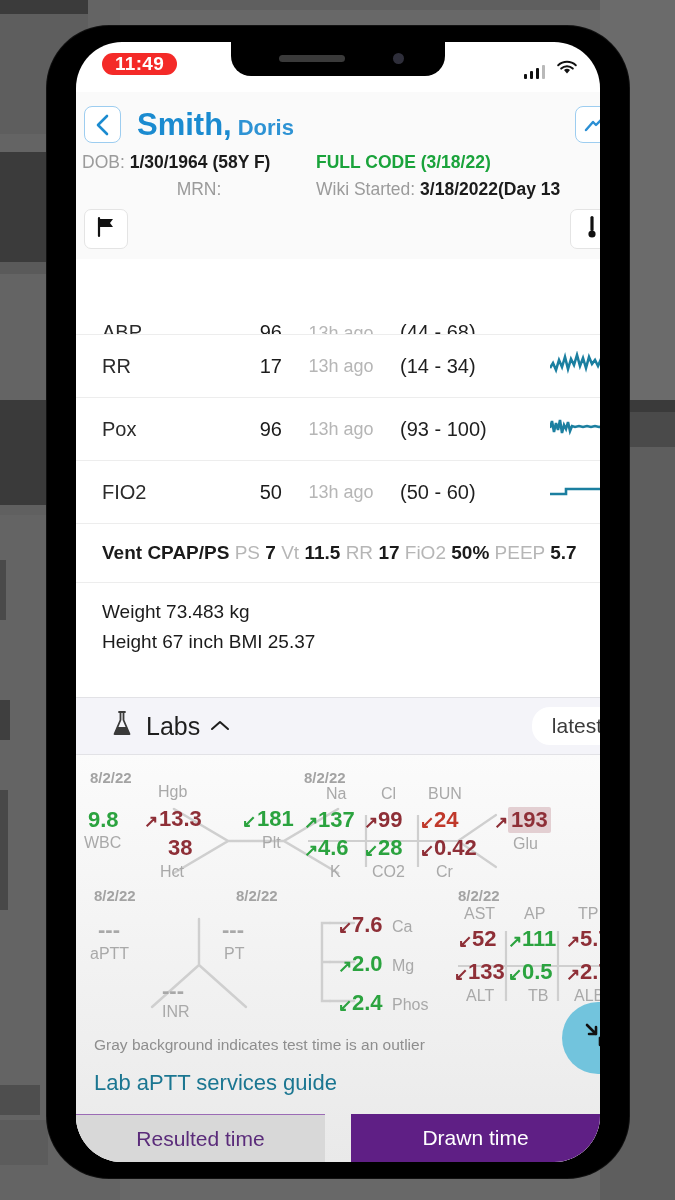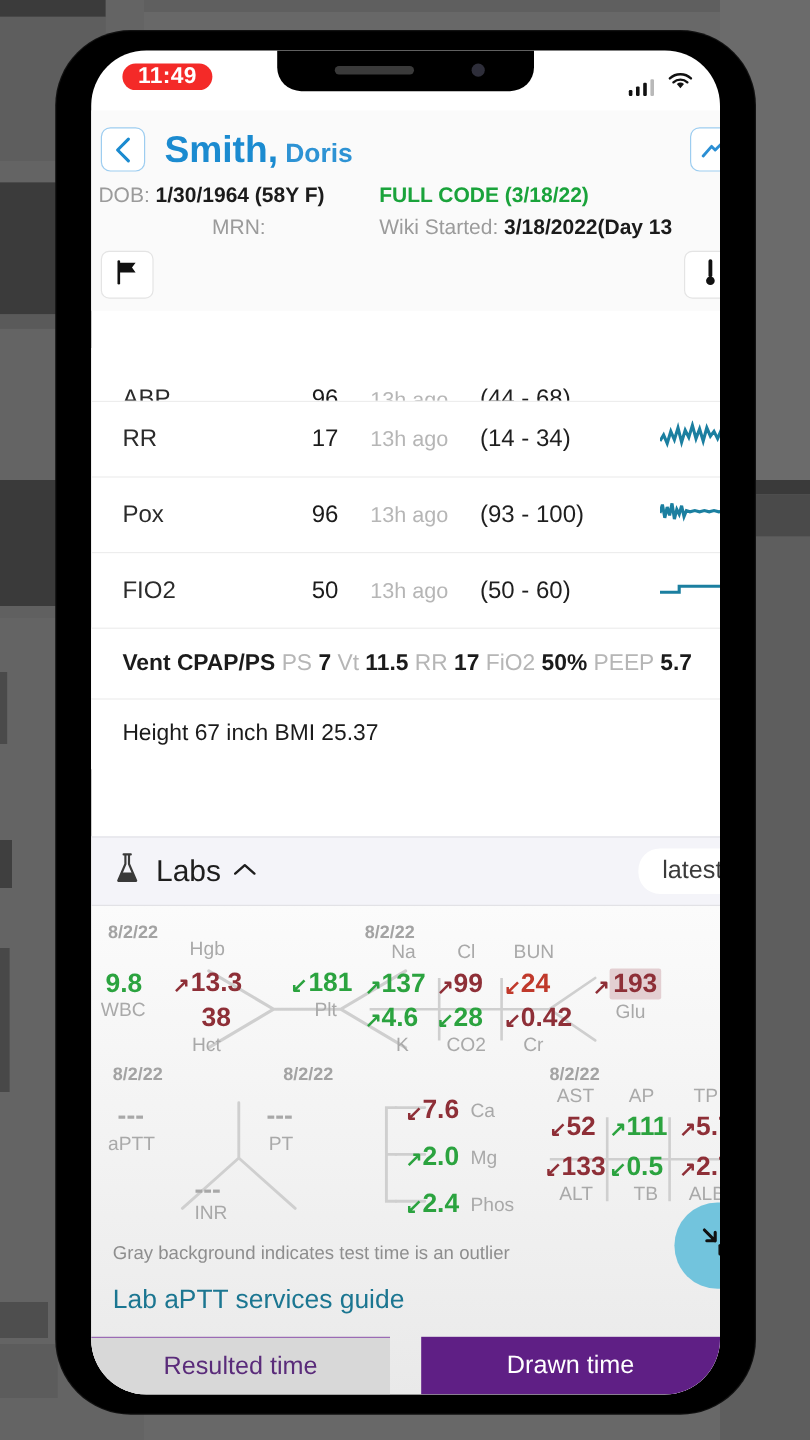--- a/index.html
+++ b/index.html
@@ -117,21 +117,21 @@
   }
   .ventrow { font-size:19px; color:#1b1b1b; white-space:nowrap; }
   .ventrow .lbl { color:#b6b6b6; }
   .ventrow .vv { font-weight:bold; }
   .bodyrow { font-size:19px; color:#1b1b1b; line-height:1.6; padding-top:14px; padding-bottom:14px;}
 
   
   .labs-header {
     border-top:1px solid #e2e2e6; border-bottom:1px solid #e2e2e6;
     background:#f4f4f9; height:58px; display:flex; align-items:center;
-    padding-left:18px; position:relative;
+    padding-left:34px; position:relative;
   }
   .labs-title { font-size:25px; color:#1e1e1e; margin-left:12px; }
   .caret-up { margin-left:10px; }
   .latest-pill {
     position:absolute; right:-22px; background:#fff; border-radius:18px;
     padding:7px 20px; font-size:21px; color:#3b3b3b; white-space:nowrap;
   }
 
   .labs-body {
     background:linear-gradient(180deg,#fbfbfb 0%,#eeeeee 75%,#e9e9e9 100%);
@@ -321,20 +321,21 @@
         <span class="vv">11.5</span>
         <span class="lbl">RR</span>
         <span class="vv">17</span>
         <span class="lbl">FiO2</span>
         <span class="vv">50%</span>
         <span class="lbl">PEEP</span>
         <span class="vv">5.7</span>
       </div>
 
       <div class="bodyrow">
+        <div>Weight 73.483 kg</div>
         <div>Height 67 inch BMI 25.37</div>
       </div>
     </div>
 
     <div class="labs-header" style="position:absolute; top:655px; left:0; right:0;">
       <span>
         <svg width="24" height="28" viewBox="0 0 24 28">
           <path d="M9 2h6M10.5 2v8L4.5 24h15L13.5 10V2" stroke="#3a3a3a" stroke-width="1.8" fill="none" stroke-linecap="round" stroke-linejoin="round"></path>
           <path d="M7.2 17h9.6L19.5 24h-15z" fill="#3a3a3a"></path>
         </svg>

